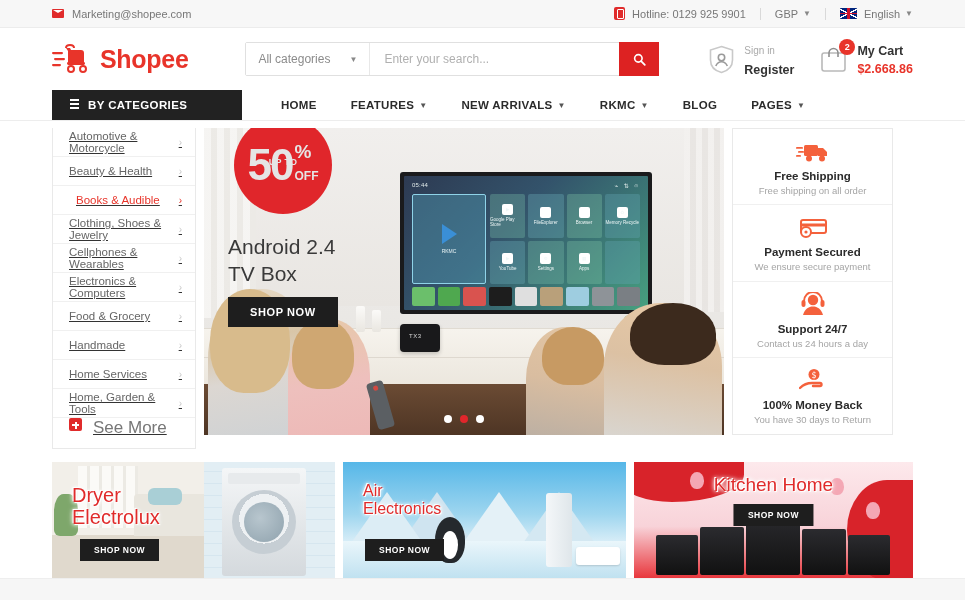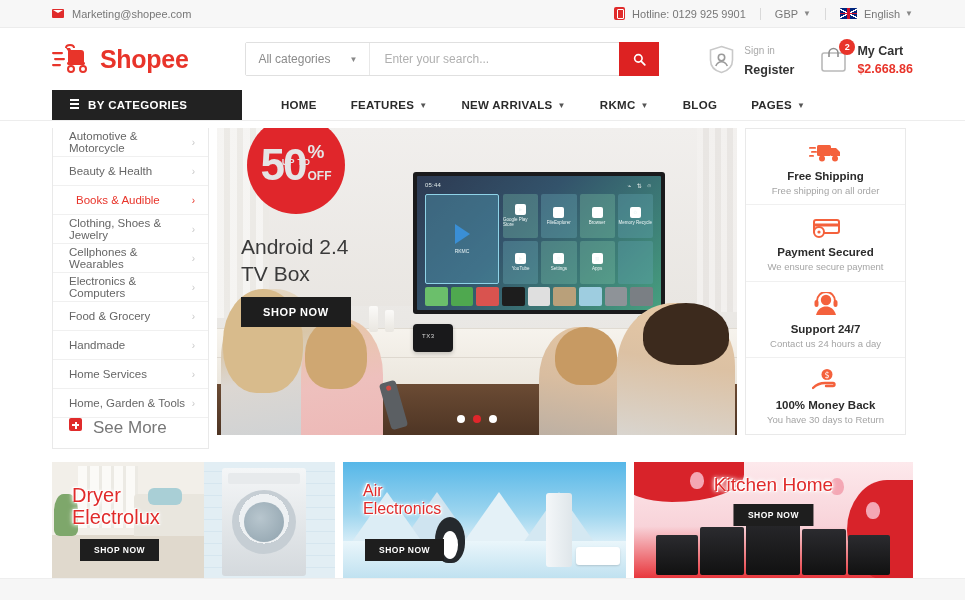--- a/index.html
+++ b/index.html
@@ -107,21 +107,21 @@
   .menu { display:flex; align-items:center; padding-left: 22px; gap: 0; }
   .menu-item {
     font-size:11.5px; font-weight:bold; color:#2b2b2b; letter-spacing:.3px;
     padding: 0 17px; display:flex; align-items:center; cursor:pointer; height:31px;
   }
   .menu-item .caret { color:#555; }
 
   
   .content { padding: 0 52px; display:flex; gap: 8px; margin-top: 7px; }
 
-  .sidebar { width: 157px; border:1px solid #e9e9e9; border-top:none; background:#fff; }
+  .sidebar { width: 144px; border:1px solid #e9e9e9; border-top:none; background:#fff;text-decoration:underline; }
   .cat-item {
     height: 29px; display:flex; align-items:center; justify-content:space-between;
     padding: 0 13px 0 16px; font-size:11.5px; color:#666; cursor:pointer;
     border-bottom:1px solid #f0f0f0;
   }
   .cat-item:last-of-type { border-bottom:1px solid #f0f0f0; }
   .cat-item.active { color:#e8342a; padding-left: 23px; font-weight:normal; }
   .cat-item .arr { font-size:10px; color:#c9c9c9; }
   .cat-item.active .arr { color:#e8342a; }
   .seemore {

